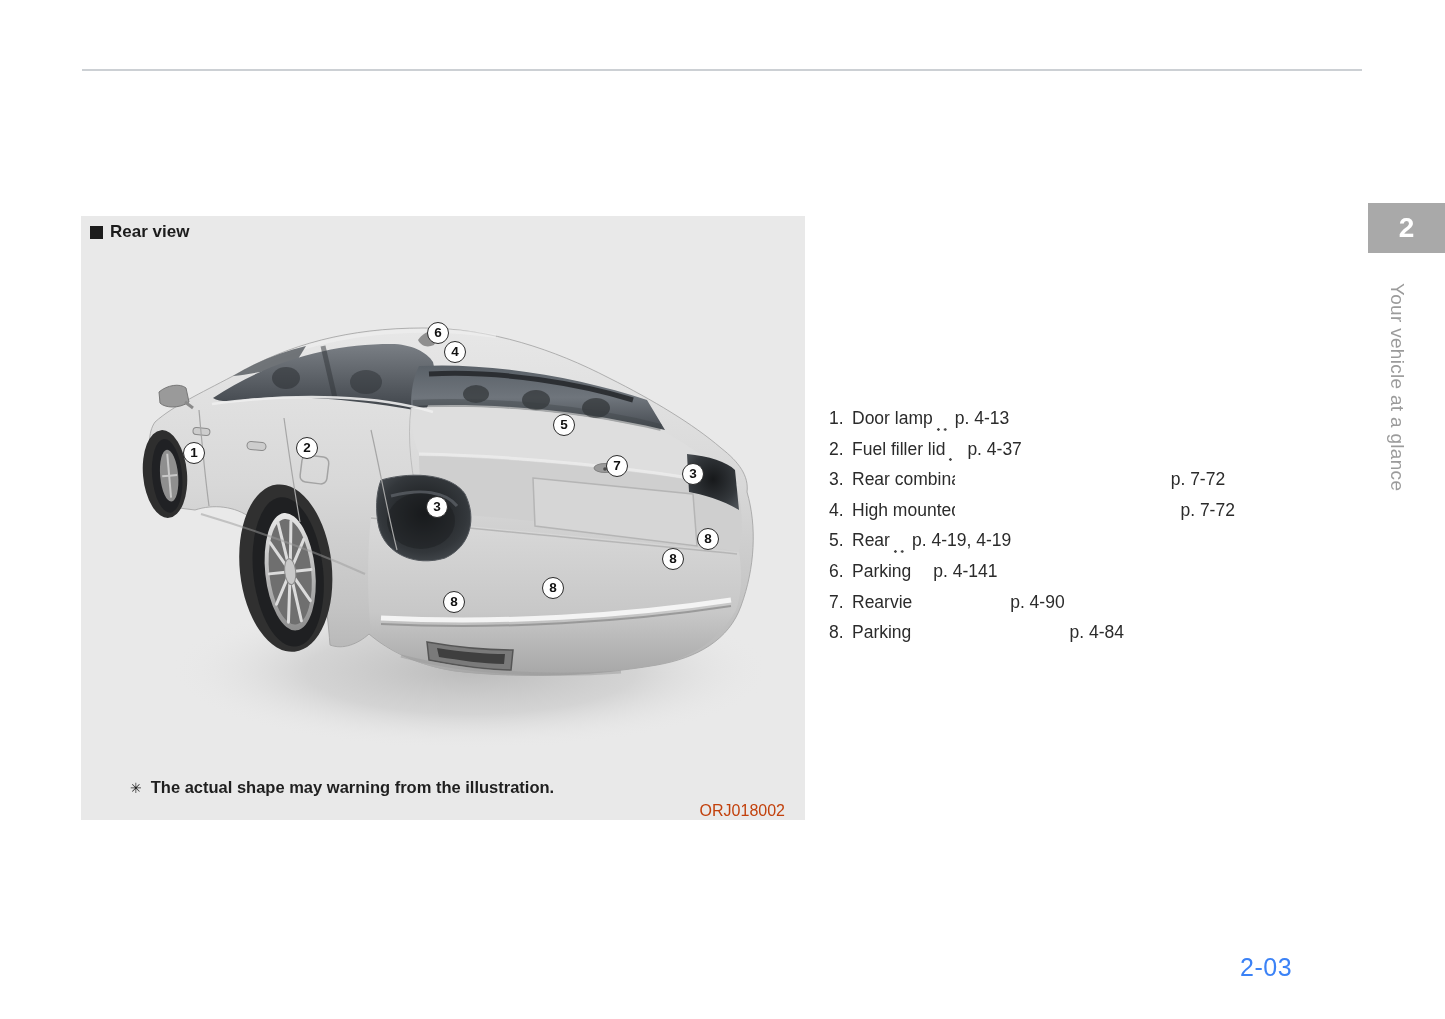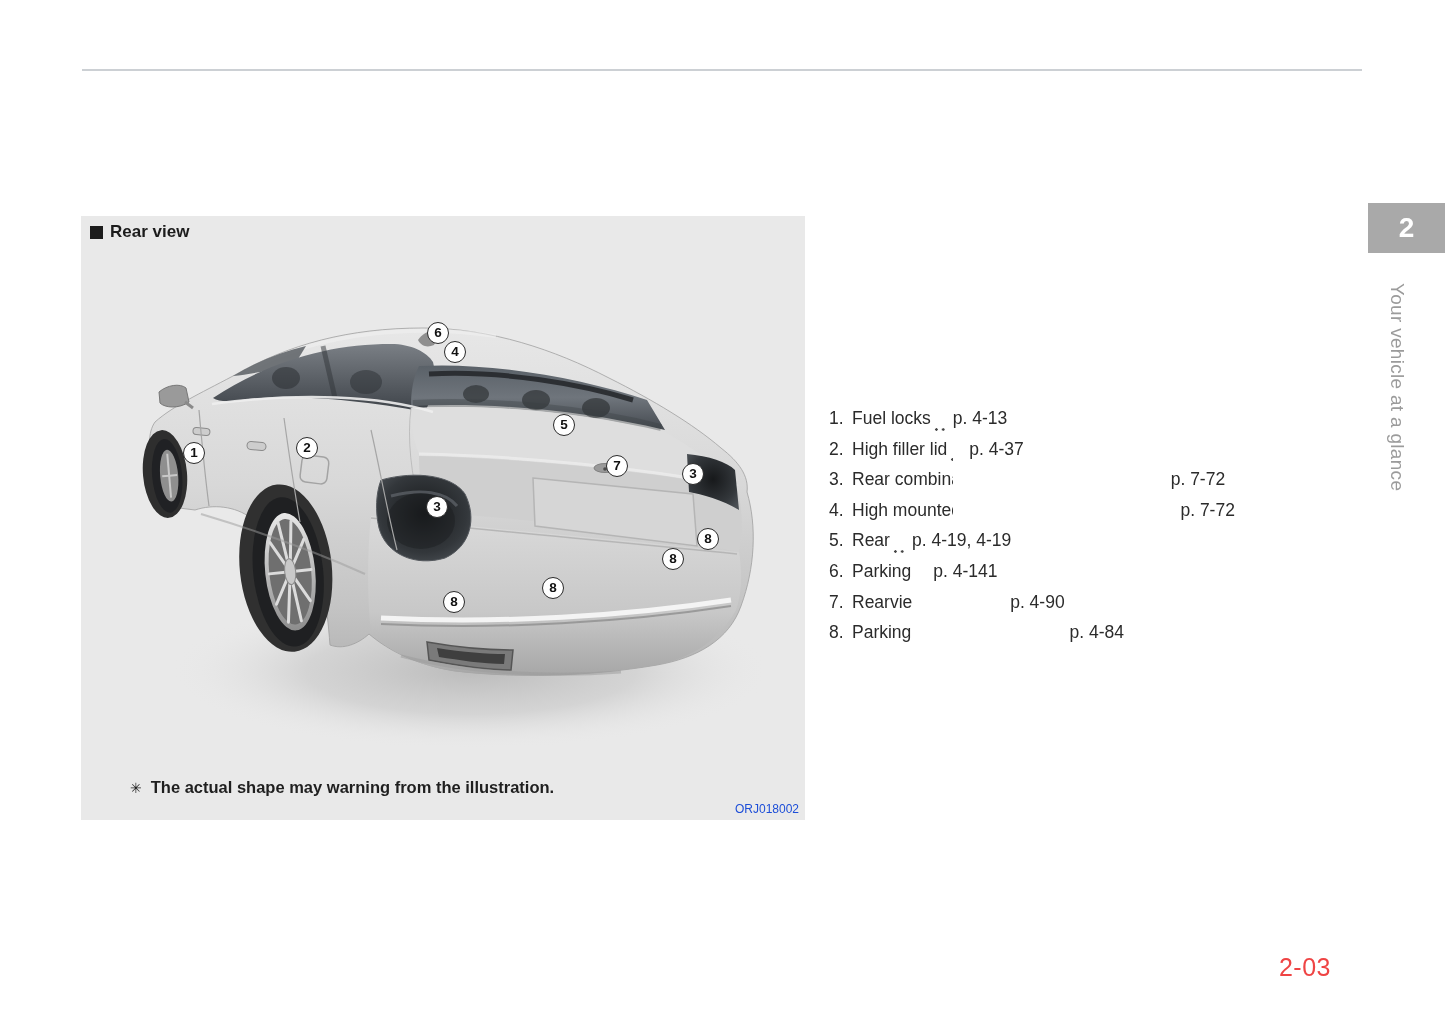--- a/index.html
+++ b/index.html
@@ -14,41 +14,41 @@
   .car-svg { position:absolute; left:0; top:0; width:724px; height:604px; }
   .figure-header { position:absolute; left:9px; top:6px; display:flex; align-items:center; gap:7px;
                    font-size:17px; font-weight:bold; color:#1c1c1c; }
   .square-icon { width:13px; height:13px; background:#1c1c1c; flex:none; }
   .callout { position:absolute; width:22px; height:22px; border-radius:50%; background:#ffffff;
              border:1.6px solid #2a2a2a; color:#111111; font-size:13.5px; font-weight:bold;
              display:flex; align-items:center; justify-content:center; line-height:1; }
   .figure-note { position:absolute; left:49px; top:562px; display:flex; align-items:baseline; gap:9px;
                  font-size:16.5px; font-weight:600; color:#1f1f1f; }
   .ref-mark { font-family:"DejaVu Sans", sans-serif; font-size:14px; font-weight:bold; }
-  .figure-code { position:absolute; right:6px; top:586px; font-size:12px; color:#1d4ed8; }
+  .figure-code { position:absolute; right:20px; top:586px; font-size:16px; color:#c2410c; }
 
   
   .parts-list { position:absolute; left:829px; top:408px; width:527px; }
   .row { display:flex; align-items:baseline; height:30.6px; font-size:17.5px; color:#2b2b2b; }
   .row .num { flex:none; width:23px; }
   .row .label { flex:none; white-space:nowrap; }
   .row .leader { flex:1; align-self:stretch; margin:0 6px 0 2px; min-width:14px;
                  background-image: radial-gradient(circle, #454545 1.15px, transparent 1.45px);
                  background-size:6.8px 6.8px; background-repeat:repeat-x;
                  background-position:left calc(100% - 6px); }
   .row .page { flex:none; white-space:nowrap; }
 
   
   .chapter-tab { position:absolute; left:1368px; top:203px; width:77px; height:50px; background:#a9a9a9;
                  color:#ffffff; font-size:28px; font-weight:bold;
                  display:flex; align-items:center; justify-content:center; }
   .vertical-title { position:absolute; left:1386px; top:283px; height:300px; writing-mode:vertical-rl;
                     font-size:19px; color:#9b9b9b; letter-spacing:0.3px; white-space:nowrap; }
-  .page-number { position:absolute; left:1240px; top:953px; width:130px; text-align:center;
-                 font-size:25px; color:#ef4444; letter-spacing:0.5px; }
+  .page-number { position:absolute; left:1240px; top:953px; width:130px; text-align:left;
+                 font-size:25px; color:#3b82f6; letter-spacing:0.5px; }
 </style>
 </head>
 <body>
 
 <div class="page">
 
   <div class="top-rule"></div>
 
   <section class="figure-panel">
 
@@ -272,27 +272,27 @@
     <div class="figure-note">
       <span class="ref-mark">✳</span>
       <span>The actual shape may warning from the illustration.</span>
     </div>
     <div class="figure-code">ORJ018002</div>
   </section>
 
   <div class="parts-list">
     <div class="row">
       <span class="num">1.</span>
-        <span class="label">Fuel locks</span>
+        <span class="label">Door lamp</span>
         <span class="leader"></span>
         <span class="page">p. 4-13</span>
     </div>
     <div class="row">
       <span class="num">2.</span>
-        <span class="label">High filler lid</span>
+        <span class="label">Fuel filler lid</span>
         <span class="leader"></span>
         <span class="page">p. 4-37</span>
     </div>
     <div class="row">
       <span class="num">3.</span>
         <span class="label">Rear combination lamp (Maintenance)</span>
         <span class="leader"></span>
         <span class="page">p. 7-72</span>
     </div>
     <div class="row">

